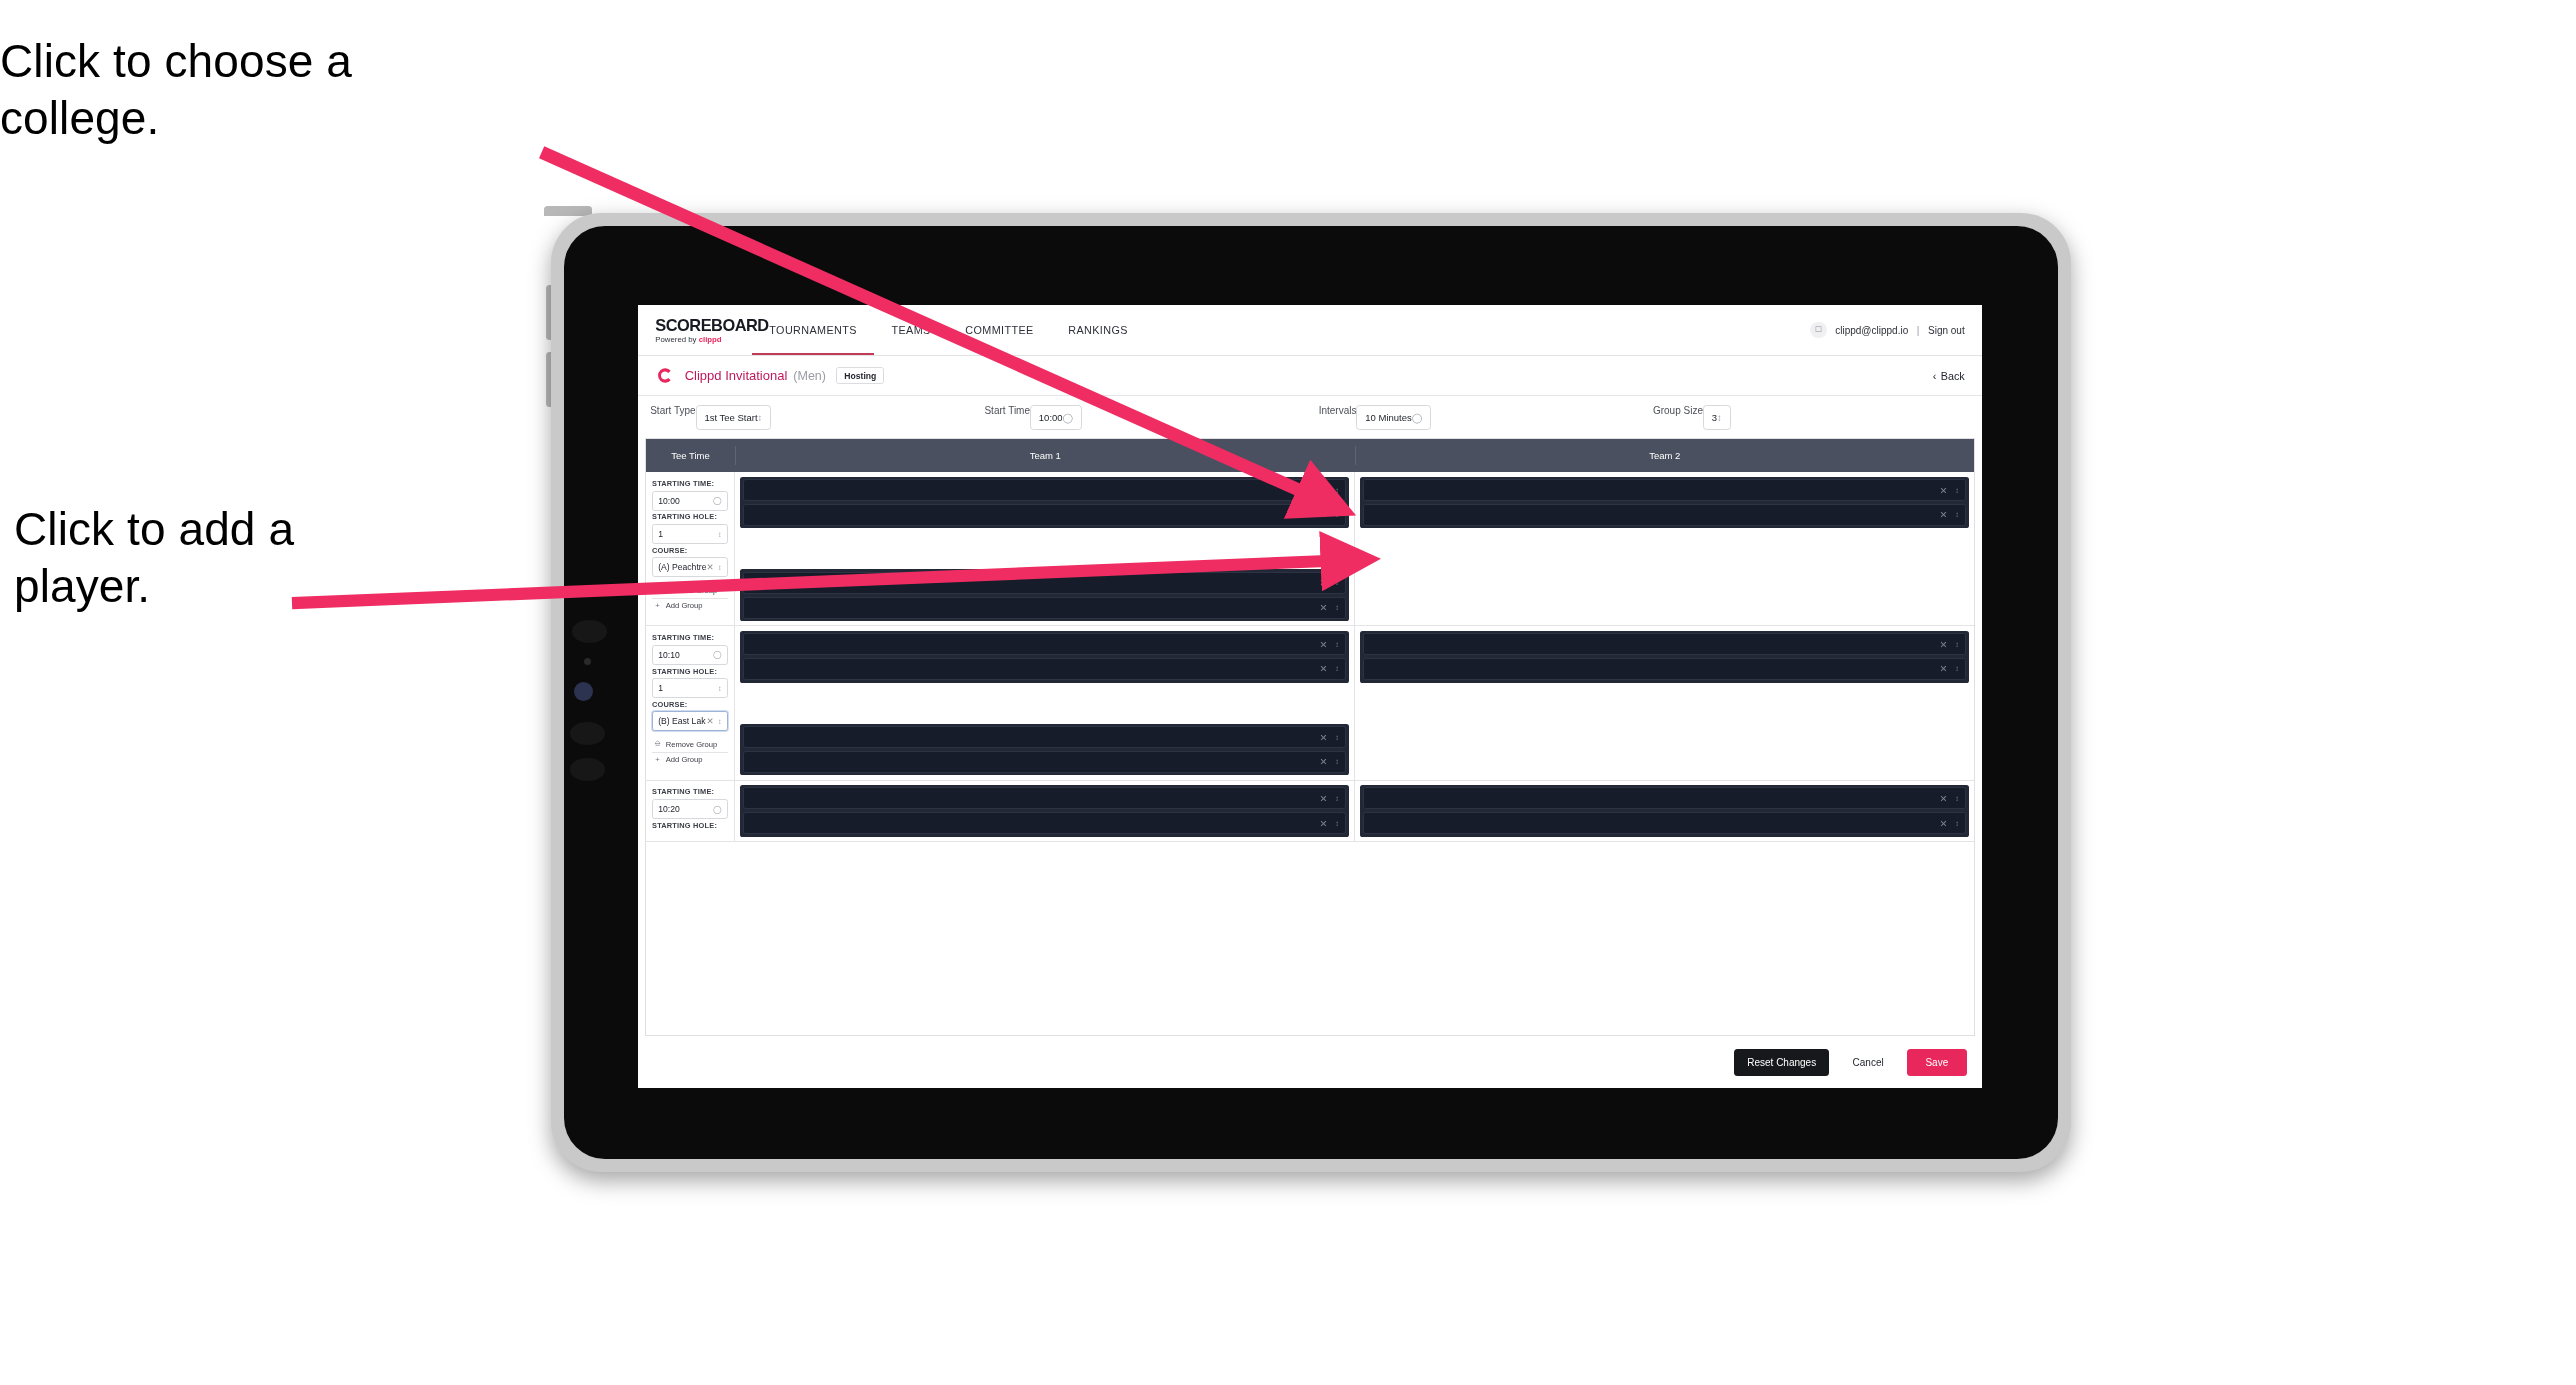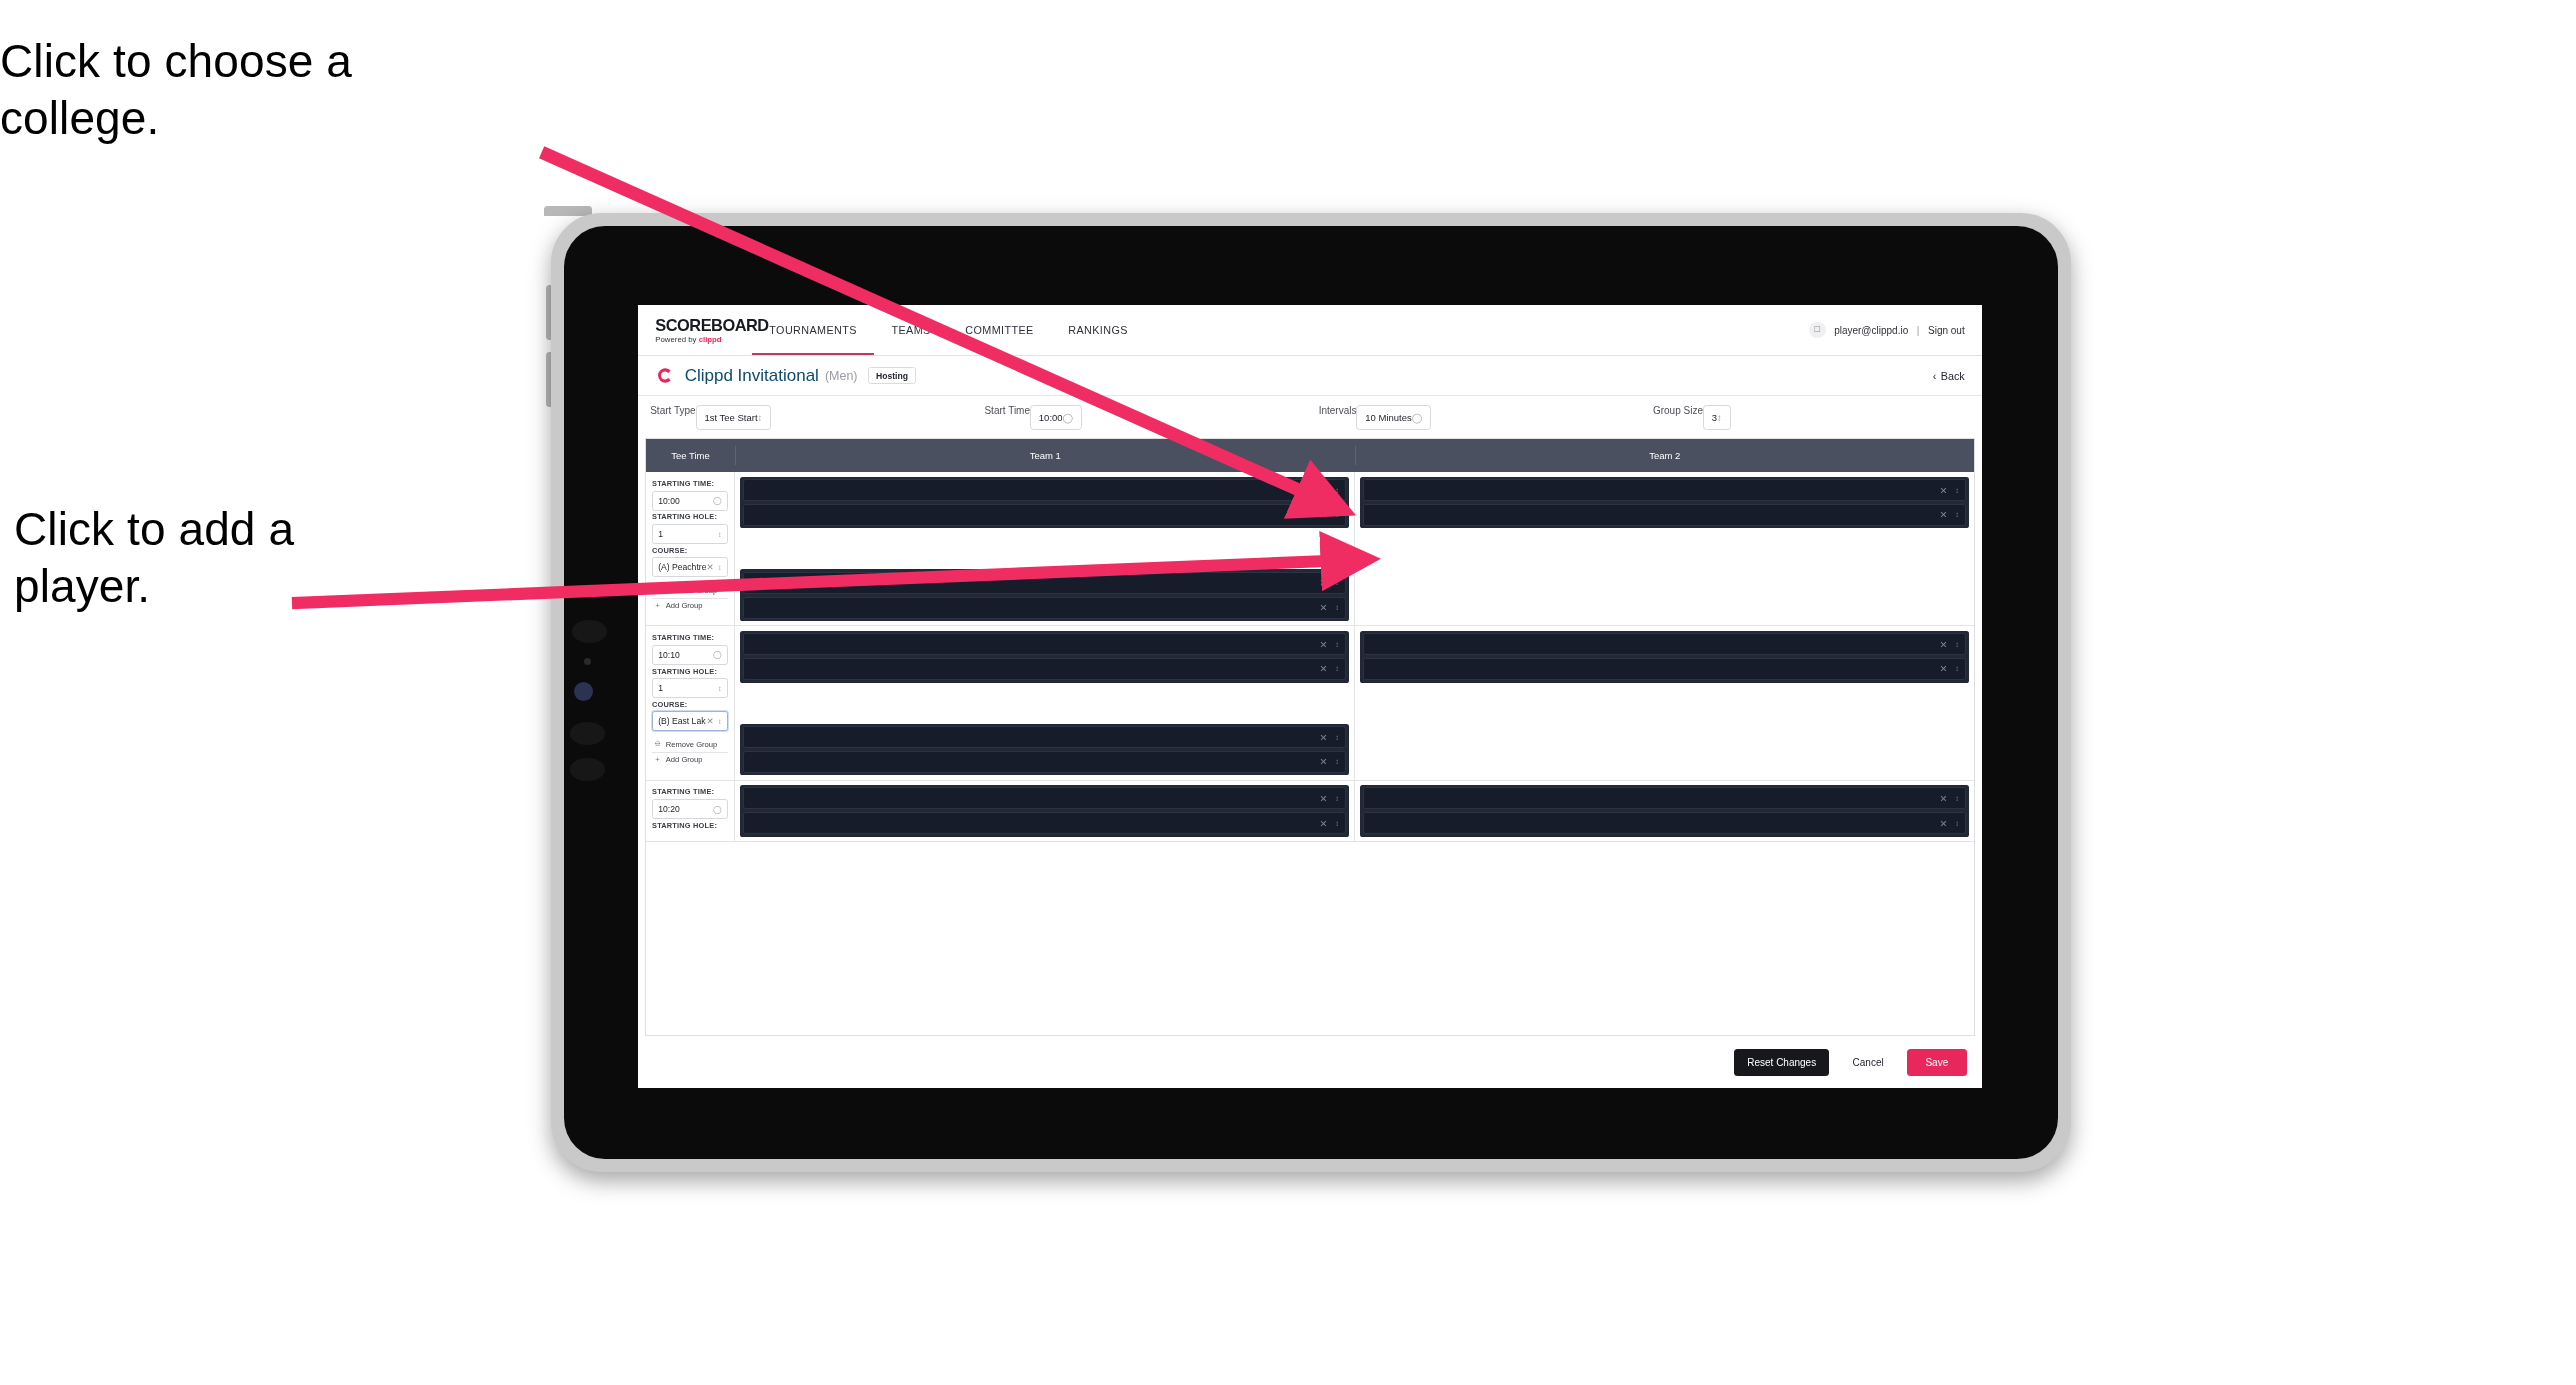--- a/index.html
+++ b/index.html
@@ -57,21 +57,21 @@
           display:flex;align-items:center;justify-content:center;
           font-size:7.8px;color:#8b8d95;}
   .sep{color:#9a9ca3;}
   .signout{cursor:pointer;}
 
   
   .tbar{height:39px;display:flex;align-items:center;padding:0 17.3px;
         border-bottom:0.9px solid #e6e6e8;background:#fff;}
   .tlogo{width:19px;height:19px;margin-right:10.4px;position:relative;}
   .tlogo svg{display:block;}
-  .tname{font-size:17px;color:#0c4a6e;}
+  .tname{font-size:13px;color:#be185d;}
   .tgender{font-size:12.5px;color:#9b9da4;margin-left:6px;}
   .tbadge{margin-left:10.4px;border:0.9px solid #dcdce0;border-radius:2.6px;
           padding:2.6px 7px;font-size:8.6px;font-weight:700;color:#23262e;}
   .tback{margin-left:auto;font-size:10.8px;color:#23262e;display:flex;
          align-items:center;gap:4.3px;cursor:pointer;}
 
   
   .settings{display:flex;padding:8.6px 7px 7px 7px;gap:7px;background:#fff;}
   .field{flex:1;display:flex;flex-direction:row;padding:0 5.2px;}
   .field-label{font-size:10px;color:#4d5059;margin-bottom:4.3px;}
@@ -159,21 +159,21 @@
       </div>
     </div>
     <div class="navitems">
       <div class="navitem active">TOURNAMENTS</div>
       <div class="navitem">TEAMS</div>
       <div class="navitem">COMMITTEE</div>
       <div class="navitem">RANKINGS</div>
     </div>
     <div class="nav-right">
       <div class="avatar">☐</div>
-      <span>player@clippd.io</span>
+      <span>clippd@clippd.io</span>
       <span class="sep">|</span>
       <span class="signout">Sign out</span>
     </div>
   </div>
 
   <div class="tbar">
     <div class="tlogo">
       <svg width="19" height="19" viewBox="0 0 22 22">
         <path d="M18.2 5.4A8.4 8.4 0 1 0 18.2 16.6L15.3 13.9A4.7 4.7 0 1 1 15.3 8.1Z" fill="#e8285c"></path>
       </svg>

